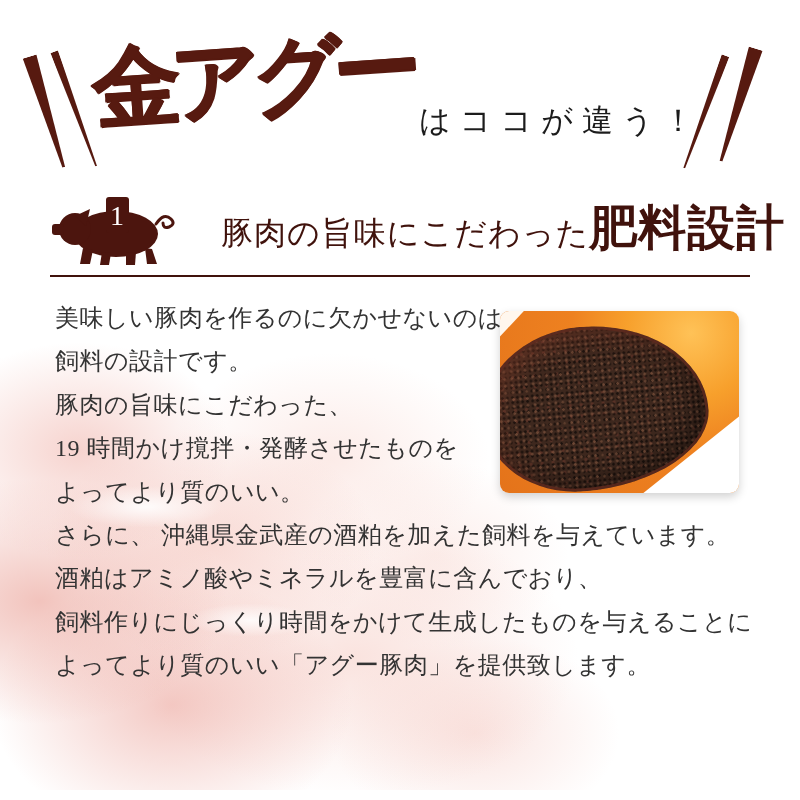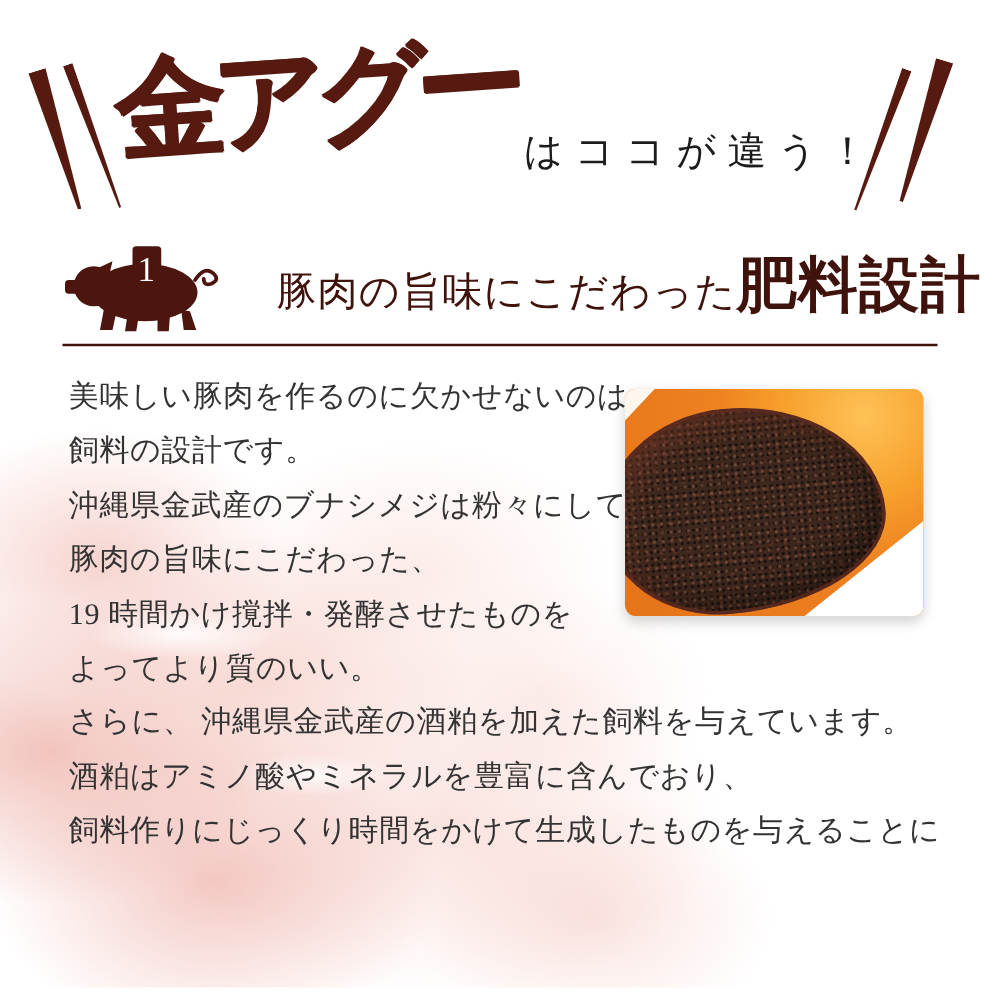--- a/index.html
+++ b/index.html
@@ -131,22 +131,22 @@
   <div class="photo">
     <div class="bowl"></div>
     <div class="corner"></div>
     <div class="corner2"></div>
     <div class="feed"></div>
   </div>
 
   <div class="body-text">
       <div class="body-line">美味しい豚肉を作るのに欠かせないのは、</div>
       <div class="body-line">飼料の設計です。</div>
-      <div class="body-line">沖縄県金武産のブナシメジは粉々にして</div>
       <div class="body-line">豚肉の旨味にこだわった、</div>
       <div class="body-line">19 時間かけ撹拌・発酵させたものを</div>
       <div class="body-line">よってより質のいい。</div>
       <div class="body-line">さらに、 沖縄県金武産の酒粕を加えた飼料を与えています。</div>
       <div class="body-line">酒粕はアミノ酸やミネラルを豊富に含んでおり、</div>
       <div class="body-line">飼料作りにじっくり時間をかけて生成したものを与えることに</div>
+      <div class="body-line">よってより質のいい「アグー豚肉」を提供致します。</div>
     </div>
 
 </div>
 
 </body></html>

